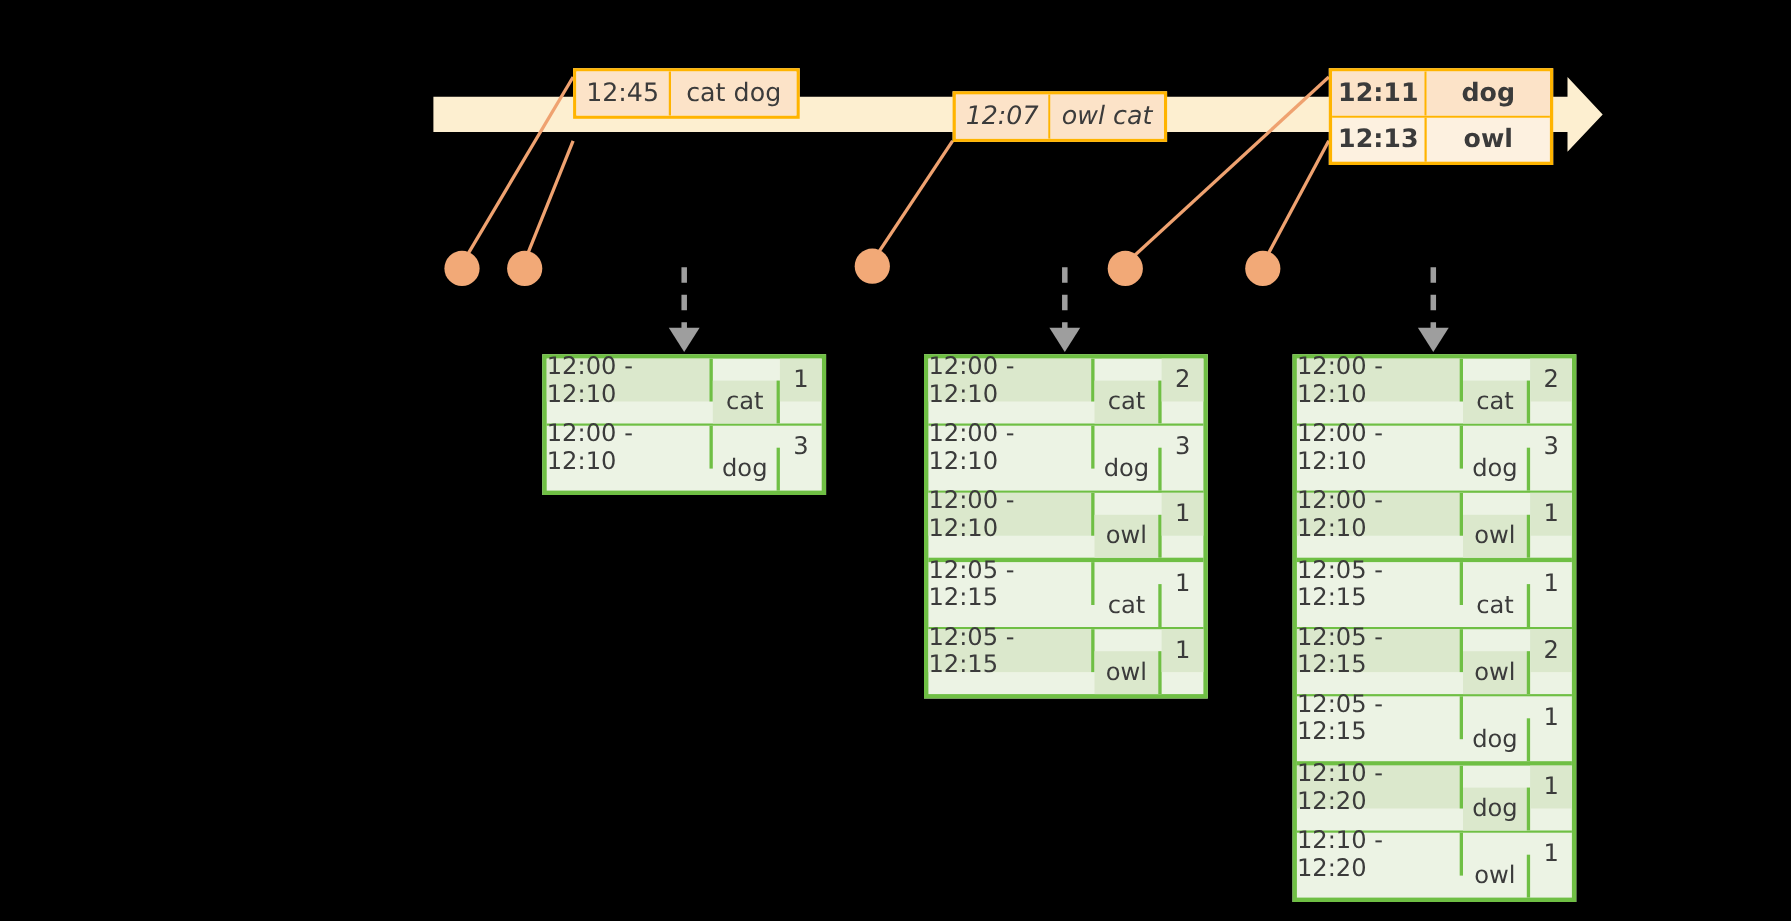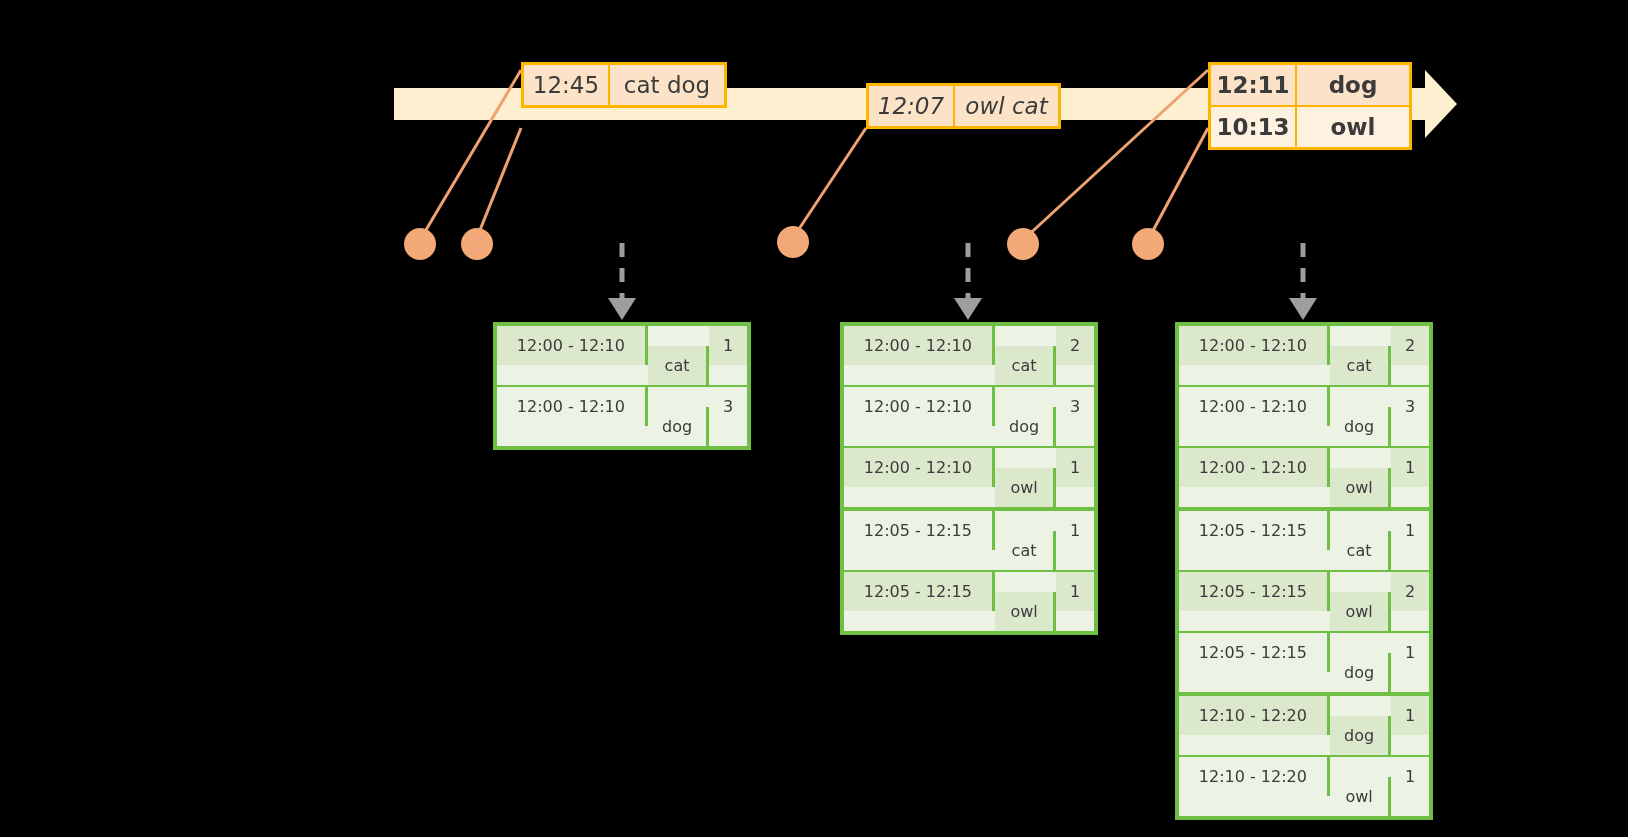--- a/index.html
+++ b/index.html
@@ -20,21 +20,21 @@
   .evt-val{flex:1;}
 
   
   .tbl{position:absolute;border:4px solid #6FBF44;box-sizing:border-box;
        background:#ECF3E4;}
   .trow{display:flex;box-sizing:border-box;}
   .trow + .trow{border-top:2px solid #6FBF44;}
   .trow.sep + .trow{border-top:4px solid #6FBF44;}
   .trow.shade .tc{background:#DBE8CC;}
   .tc{display:flex;align-items:center;justify-content:center;
-      font-size:16px;color:#3b3b3b;box-sizing:border-box;height:39px;}
+      font-size:22px;color:#3b3b3b;box-sizing:border-box;height:39px;}
   .tc-win{width:152px;border-right:3px solid #6FBF44;}
   .tc-key{width:62px;border-right:3px solid #6FBF44;margin-top:20px;}
   .tc-cnt{width:38px;}
 </style>
 </head>
 <body>
 
 <div class="stage">
 
   <svg class="layer" viewBox="0 0 1628 837">
@@ -88,21 +88,21 @@
       <div class="evt-val">owl cat</div>
     </div>
   </div>
 
   <div class="evt-group" style="left:1208px;top:62px;width:204px;font-weight:bold;">
     <div class="evt-row shade">
       <div class="evt-time">12:11</div>
       <div class="evt-val">dog</div>
     </div>
     <div class="evt-row">
-      <div class="evt-time">10:13</div>
+      <div class="evt-time">12:13</div>
       <div class="evt-val">owl</div>
     </div>
   </div>
 
   <div class="tbl" style="left:493px;top:322px;width:258px;">
     <div class="trow shade">
       <div class="tc tc-win">12:00 - 12:10</div>
       <div class="tc tc-key">cat</div>
       <div class="tc tc-cnt">1</div>
     </div>

